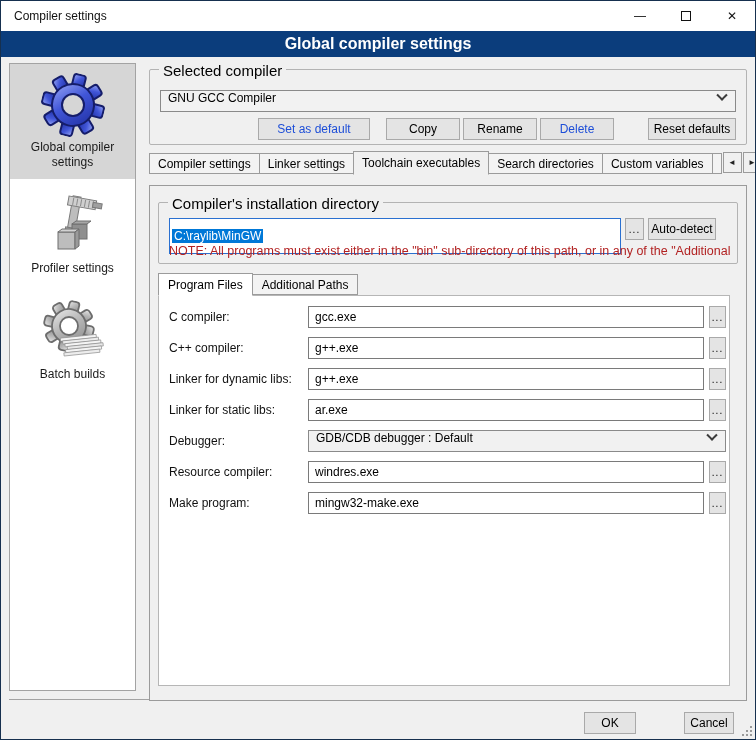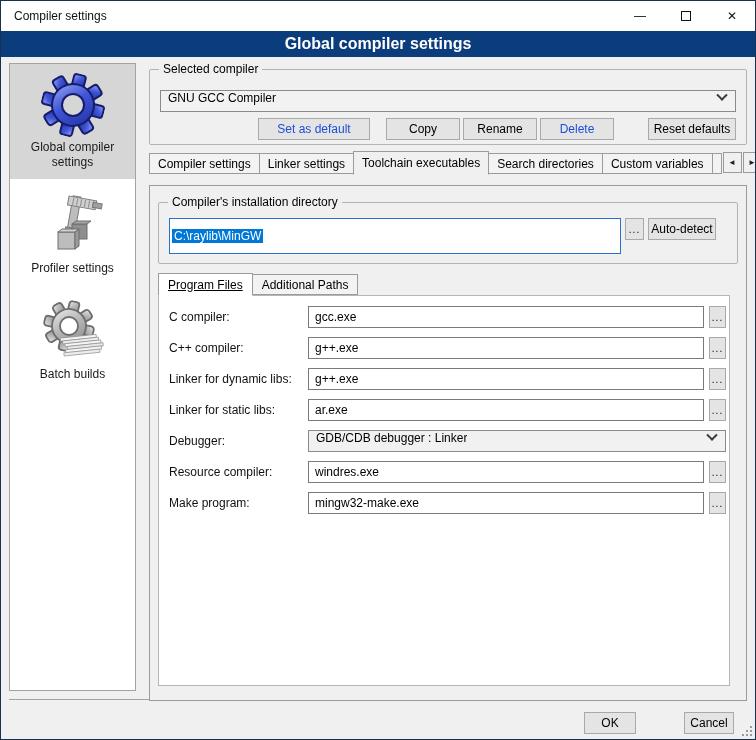--- a/index.html
+++ b/index.html
@@ -28,21 +28,21 @@
              background:#fff; border:1px solid #a3a3a3; }
   .side-item { text-align:center; padding:7px 4px 9px; cursor:default; }
   .side-item.selected { background:#d6d6d6; }
   .side-item + .side-item { margin-top:6px; }
   .side-icon { width:64px; height:64px; margin:2px auto 3px; display:block; }
   .side-label { font-size:12px; line-height:15px; color:#1a1a1a; }
 
   
   .group { position:absolute; border:1px solid #b3b3b3; border-radius:2px; }
   .group > .glabel { position:absolute; top:-8px; left:9px; background:#f0f0f0;
-                     padding:0 4px; font-size:12px; }
+                     padding:0 4px; font-size:15px; }
 
   
   .btn { border:1px solid #a9a9a9; background:#e4e4e4; display:flex; align-items:center;
          justify-content:center; font-size:12px; height:22px; cursor:default; white-space:nowrap; }
   .btn.disabled { color:#1d4ed8; }
 
   
   .combo { display:flex; align-items:center; background:#f2f2f2; border:1px solid #8a8a8a;
            padding:0 9px 7px 7px; height:22px; cursor:default; }
   .combo .ctext { white-space:nowrap; overflow:hidden; }
@@ -86,21 +86,21 @@
   .path-input .sel { background:#0078d7; color:#fff; padding:0 2px; white-space:nowrap; }
   .browse-sm { width:19px; margin-left:4px; font-size:10px; letter-spacing:1px; }
   .b-autodetect { width:68px; margin-left:4px; }
   .note { position:absolute; left:10px; right:2px; top:41px; color:#b22222; font-size:12.5px;
           white-space:nowrap; overflow:hidden; }
 
   
   .subtabs { position:absolute; left:8px; top:86px; display:flex; align-items:flex-end; height:23px; }
   .subtab { height:21px; display:flex; align-items:center; padding:0 9px; background:#f3f3f3;
             border:1px solid #9b9b9b; margin-left:-1px; cursor:default; position:relative; z-index:2; }
-  .subtab:first-child { margin-left:0;text-decoration:underline; }
+  .subtab:first-child { margin-left:0; }
   .subtab.active { height:23px; background:#fff; z-index:4; margin-bottom:-1px;
                    border-bottom:1px solid #fff; }
   .page { position:absolute; left:8px; top:109px; width:572px; height:391px;
           background:#fff; border:1px solid #b6b6b6; z-index:3; }
   .frow { position:absolute; left:10px; right:4px; height:22px; display:flex; align-items:center; }
   .flabel { width:139px; flex:none; font-size:12px; color:#111; }
   .finput { width:396px; height:22px; border:1px solid #7a7a7a; background:#fff;
             font-family:"Liberation Sans",sans-serif; font-size:12px; padding:0 6px; flex:none; }
   .fselect { width:418px; flex:none; background:#f1f1f1; }
   .browse { width:17px; height:22px; margin-left:5px; font-size:10px; letter-spacing:1px; flex:none; }
@@ -266,20 +266,21 @@
 
       <div class="group" id="grp-install">
         <span class="glabel">Compiler's installation directory</span>
         <div class="pathrow">
           <div class="path-input">
             <span class="sel">C:\raylib\MinGW</span>
           </div>
           <div class="btn browse-sm">...</div>
           <div class="btn b-autodetect">Auto-detect</div>
         </div>
+        <div class="note">NOTE: All programs must exist either in the "bin" sub-directory of this path, or in any of the "Additional</div>
       </div>
 
       <div class="subtabs">
         <div class="subtab active">Program Files</div>
         <div class="subtab">Additional Paths</div>
       </div>
 
       <div class="page">
 
         <div class="frow" style="top:10px">
@@ -302,21 +303,21 @@
 
         <div class="frow" style="top:103px">
           <span class="flabel">Linker for static libs:</span>
           <input class="finput" value="ar.exe" style="">
           <div class="btn browse">...</div>
         </div>
 
         <div class="frow" style="top:134px">
           <span class="flabel">Debugger:</span>
           <div class="combo fselect">
-            <span class="ctext">GDB/CDB debugger : Linker</span>
+            <span class="ctext">GDB/CDB debugger : Default</span>
             <span class="chev"></span>
           </div>
         </div>
 
         <div class="frow" style="top:165px">
           <span class="flabel">Resource compiler:</span>
           <input class="finput" value="windres.exe" style="">
           <div class="btn browse">...</div>
         </div>
 

